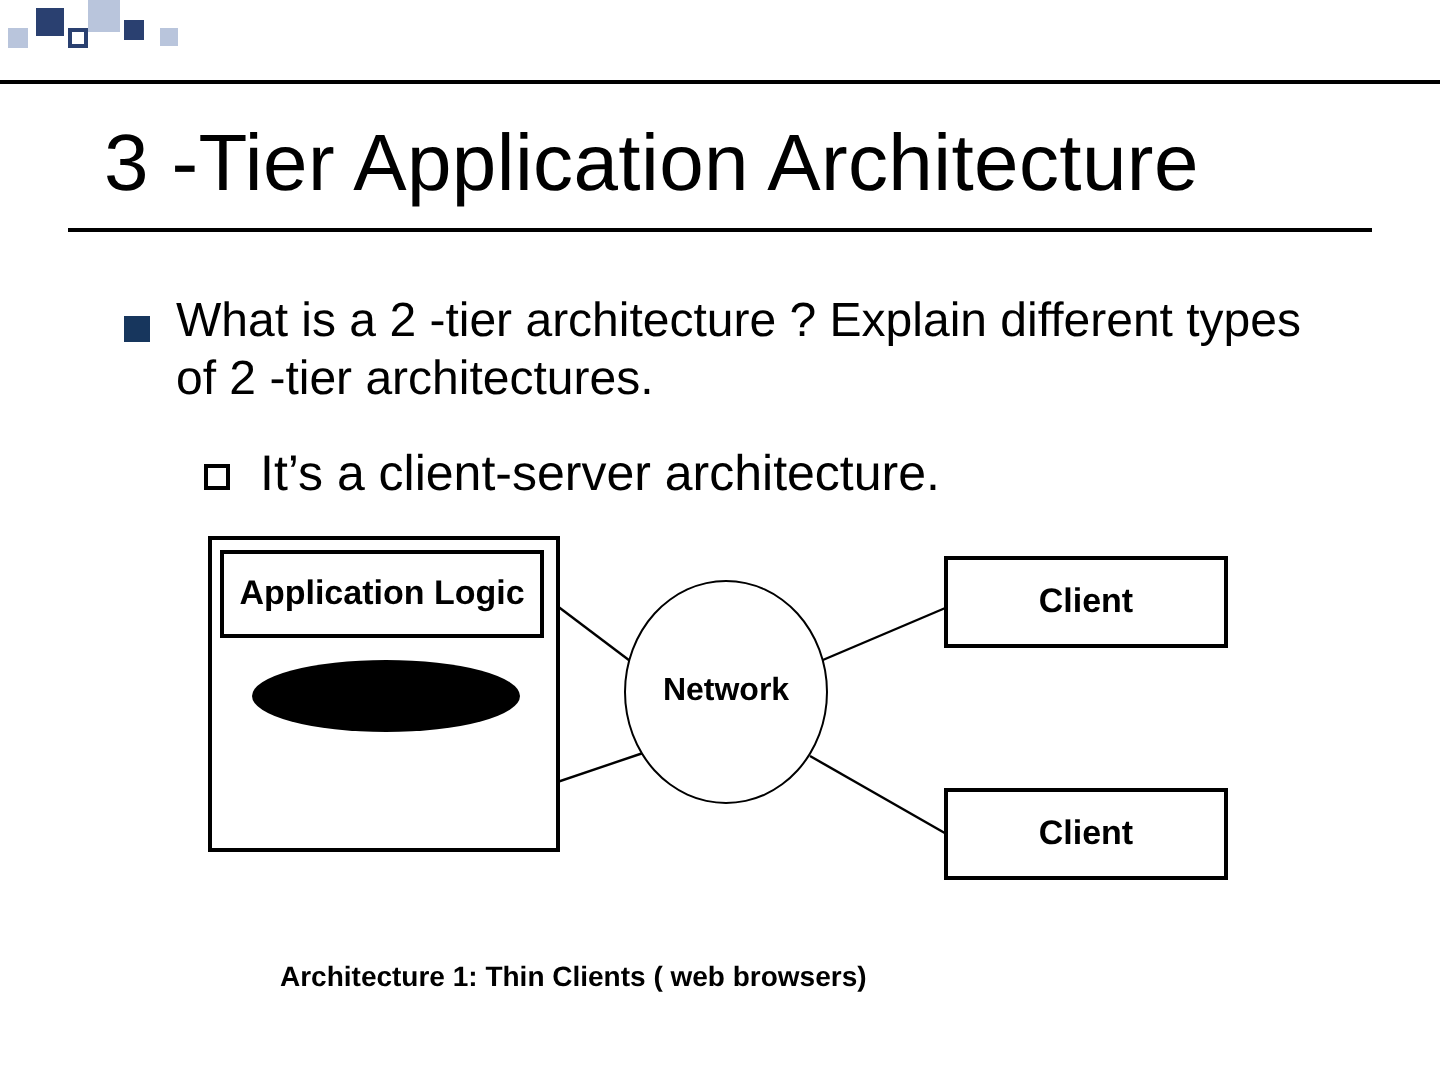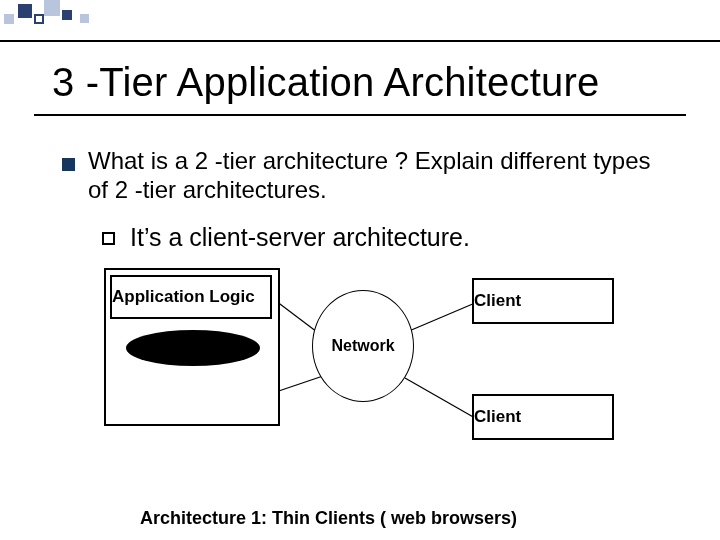--- a/index.html
+++ b/index.html
@@ -67,43 +67,43 @@
     left: 80px; top: 268px;
     width: 560px; height: 200px;
   }
   .box {
     position: absolute;
     border: 2px solid #000;
     font-weight: bold;
     font-size: 17px;
     display: flex;
     align-items: center;
-    justify-content: flex-start;
+    justify-content: center;
     background: #fff;
   }
   .ellipse {
     position: absolute;
     border: 1.5px solid #000;
     border-radius: 50%;
     font-weight: bold;
     font-size: 16px;
     display: flex;
     align-items: center;
     justify-content: center;
     background: #fff;
   }
   .db-ellipse {
     position: absolute;
     border-radius: 50%;
     background: #000;
   }
   .caption {
     position: absolute;
-    left: 140px; top: 508px;
-    font-size: 18px;
+    left: 140px; top: 480px;
+    font-size: 14px;
     font-weight: bold;
   }
   svg.lines {
     position: absolute;
     left: 0; top: 0;
     width: 560px; height: 200px;
     pointer-events: none;
   }
 </style>
 </head>

